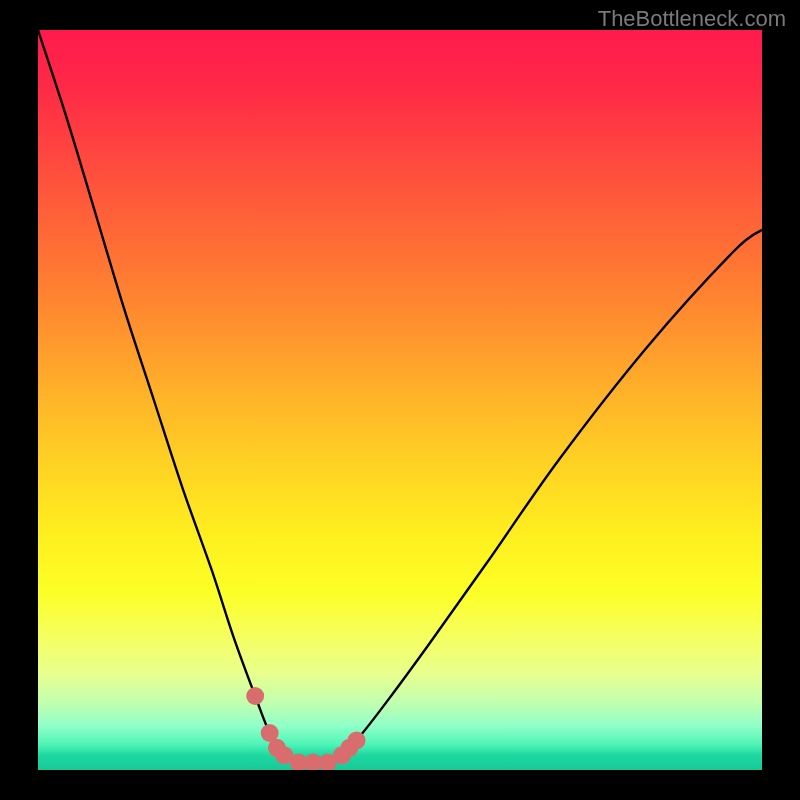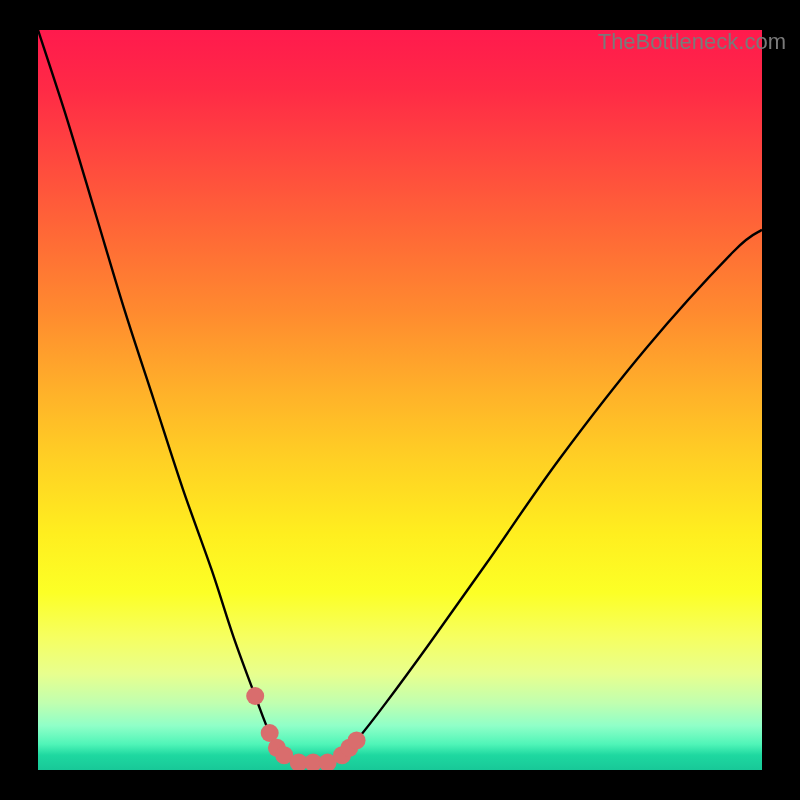--- a/index.html
+++ b/index.html
@@ -12,21 +12,20 @@
     font-family: Arial, sans-serif;
   }
   .watermark {
     position: absolute;
     top: 6px;
     right: 14px;
     color: #7a7a7a;
     font-size: 22px;
     font-weight: 500;
     z-index: 10;
-    margin-top: 23px;
   }
   .plot-area {
     position: absolute;
     left: 38px;
     top: 30px;
     width: 724px;
     height: 740px;
     overflow: hidden;
   }
   .gradient-bg {

